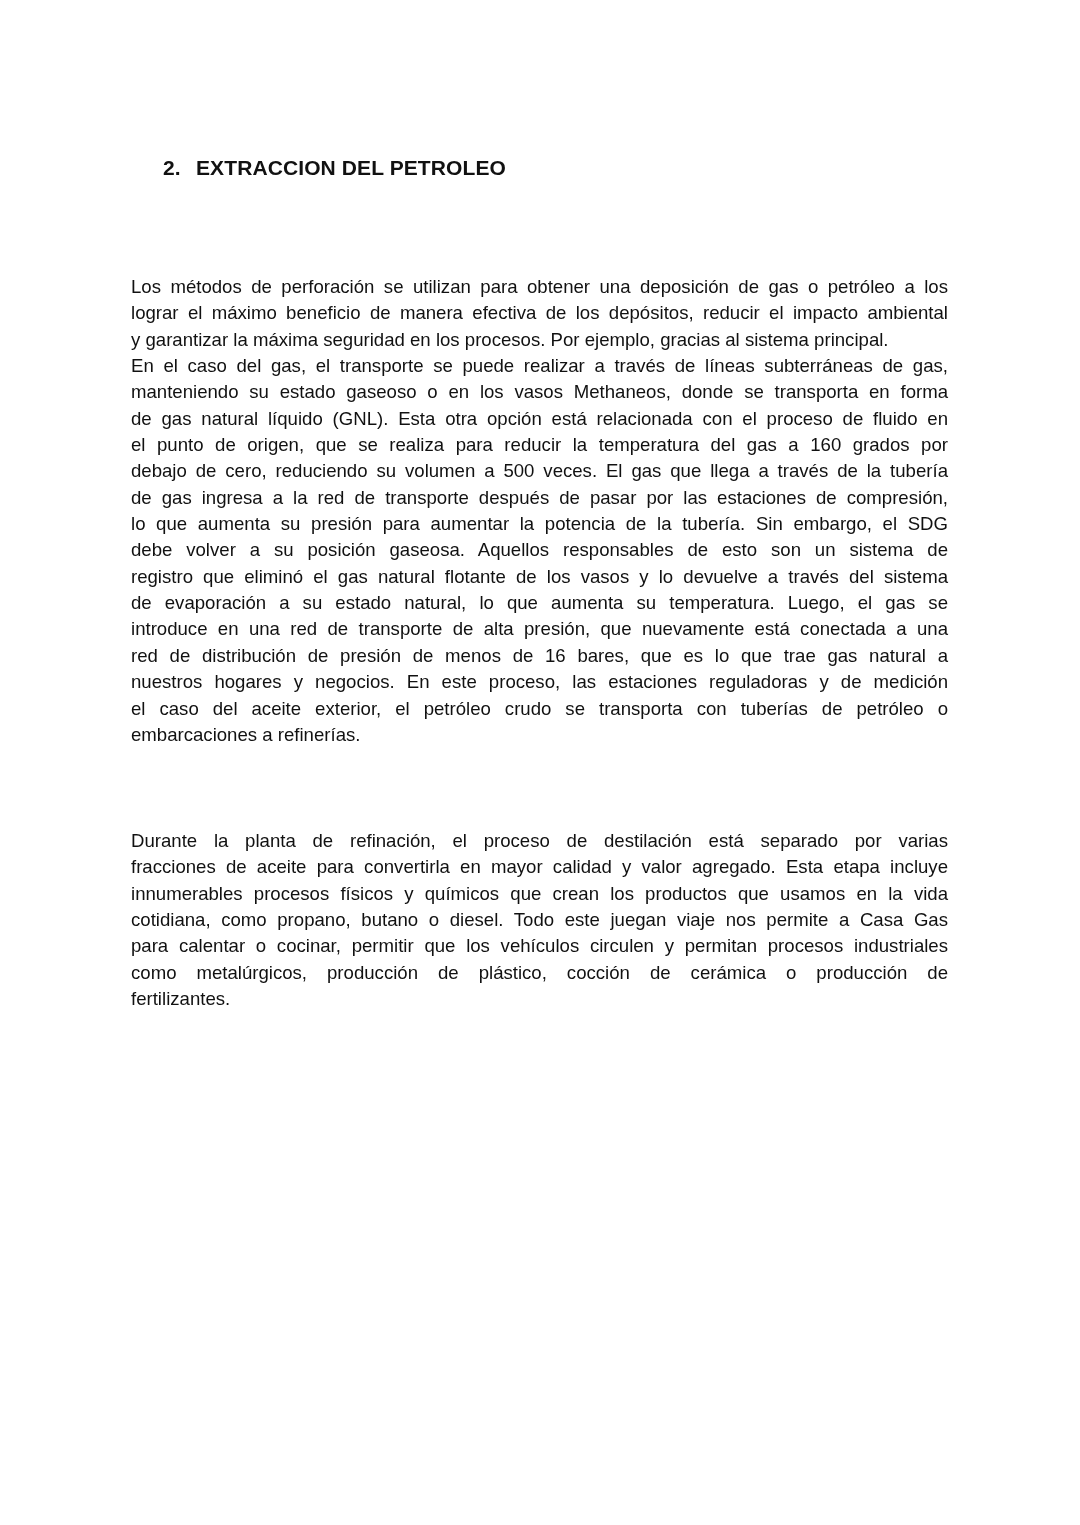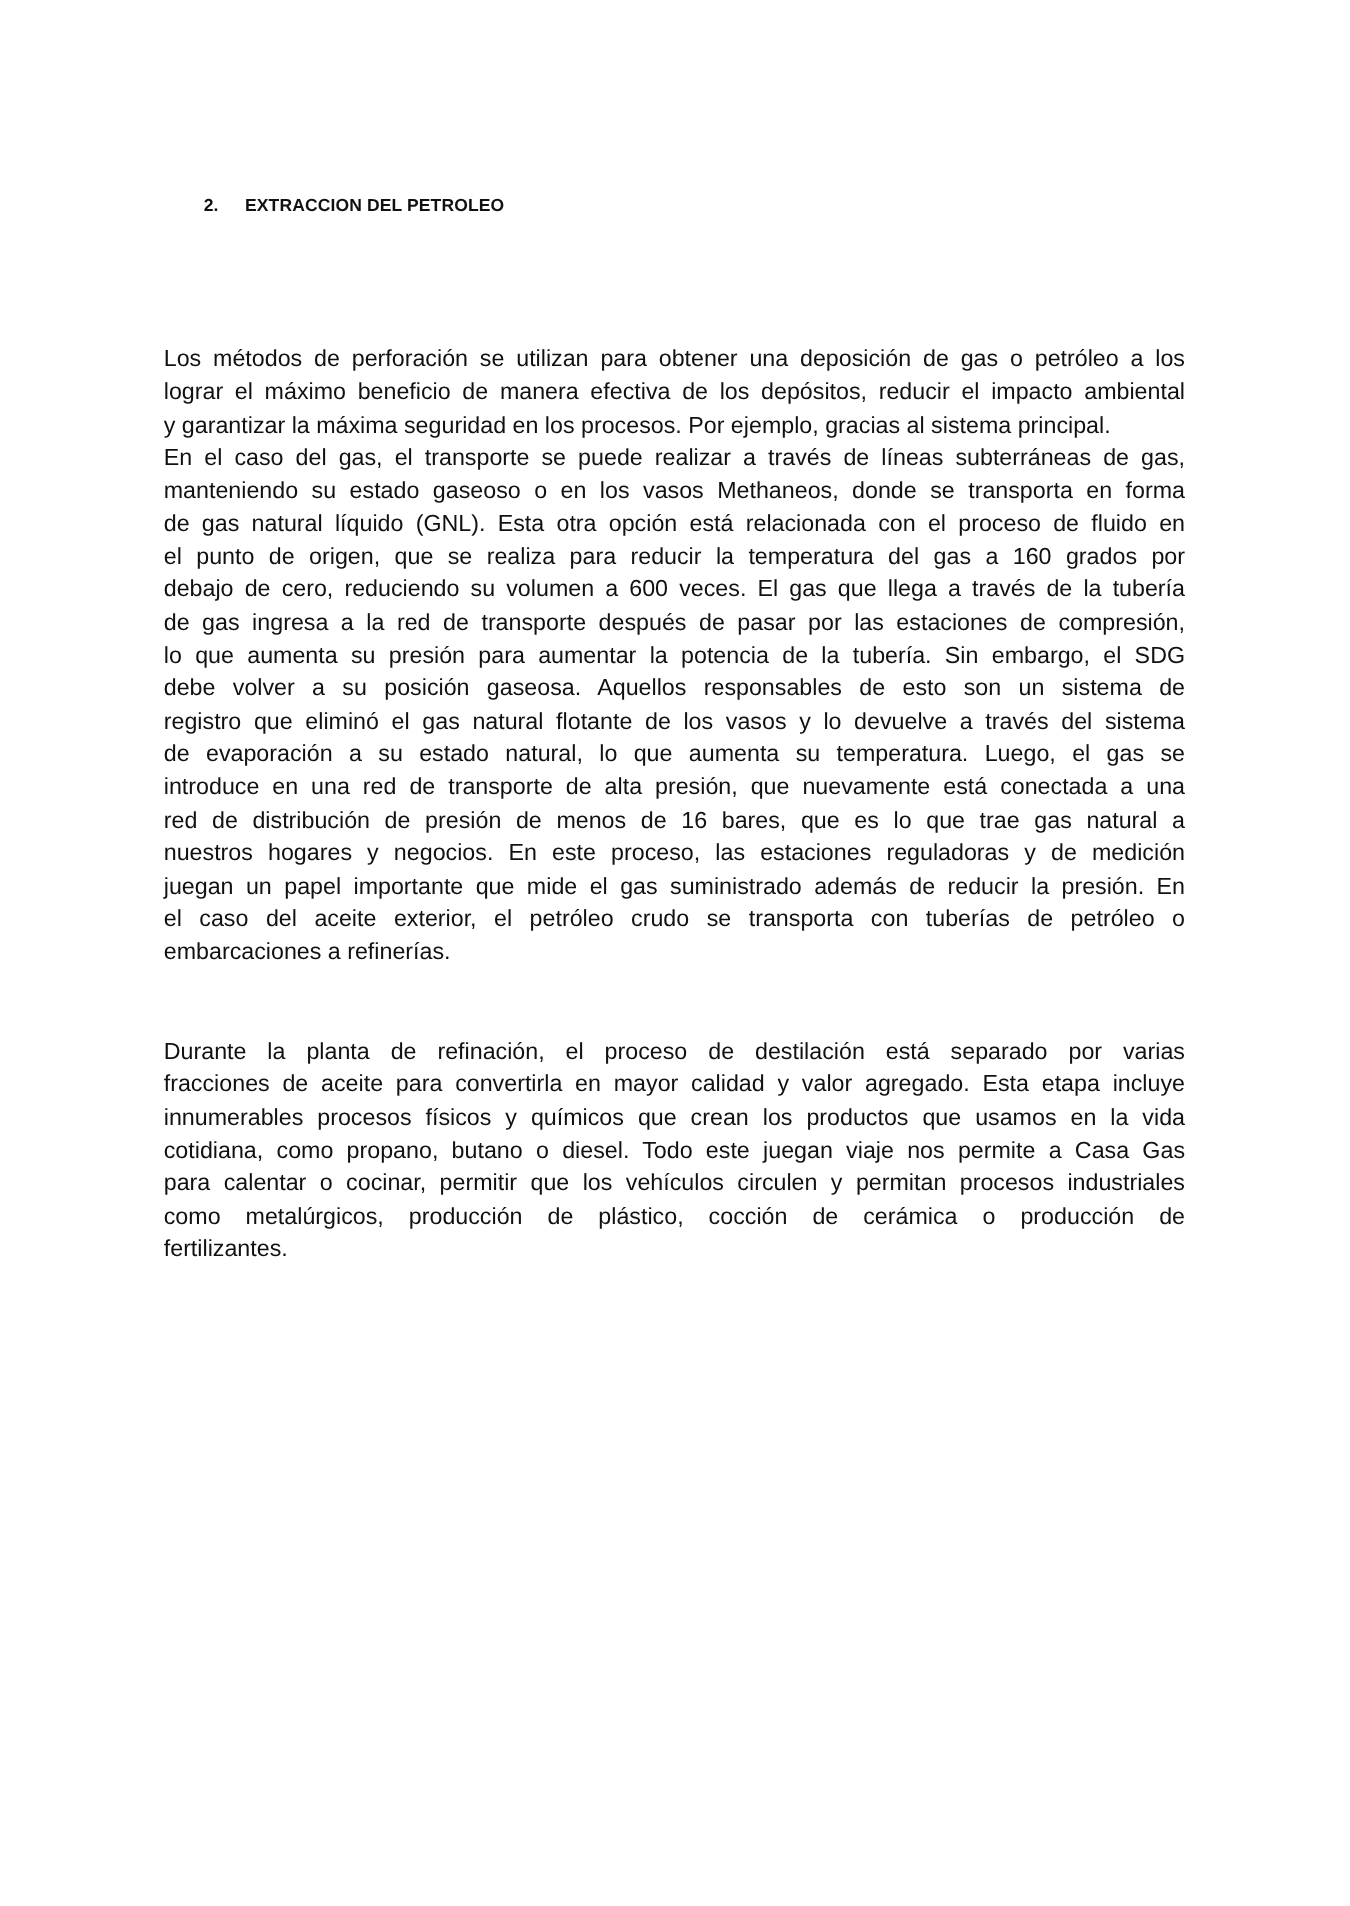--- a/index.html
+++ b/index.html
@@ -1,21 +1,21 @@
 <!DOCTYPE html>
 <html><head>
 <meta charset="utf-8">
 <style>
   html, body { margin: 0; padding: 0; background: #ffffff; }
   body { width: 1080px; height: 1525px; position: relative; overflow: hidden; }
   .page { position: absolute; left: 0; top: 0; width: 1080px; height: 1525px; background: #ffffff; }
   .heading {
     position: absolute; left: 163px; top: 156px;
     font-family: "Liberation Sans", sans-serif; font-weight: bold;
-    font-size: 14px; color: #111111; white-space: nowrap; letter-spacing: 0.1px;
+    font-size: 21px; color: #111111; white-space: nowrap; letter-spacing: 0.1px;
   }
   .heading .num { display: inline-block; width: 33px; }
   .para { position: absolute; left: 131px; width: 817px;
     font-family: "Liberation Sans", sans-serif; font-size: 18.6px; color: #111111; margin-top: 40px; }
   .line { height: 26.35px; line-height: 26.35px; white-space: nowrap; text-align: justify; text-align-last: justify; overflow: visible; }
   .line.last { text-align-last: left; }
   #p1 { top: 234px; }
   #p2 { top: 788px; }
 </style>
 </head>
@@ -27,30 +27,29 @@
   </div>
 
   <div class="para" id="p1">
     <div class="line">Los métodos de perforación se utilizan para obtener una deposición de gas o petróleo a los</div>
     <div class="line">lograr el máximo beneficio de manera efectiva de los depósitos, reducir el impacto ambiental</div>
     <div class="line last">y garantizar la máxima seguridad en los procesos. Por ejemplo, gracias al sistema principal.</div>
     <div class="line">En el caso del gas, el transporte se puede realizar a través de líneas subterráneas de gas,</div>
     <div class="line">manteniendo su estado gaseoso o en los vasos Methaneos, donde se transporta en forma</div>
     <div class="line">de gas natural líquido (GNL). Esta otra opción está relacionada con el proceso de fluido en</div>
     <div class="line">el punto de origen, que se realiza para reducir la temperatura del gas a 160 grados por</div>
-    <div class="line">debajo de cero, reduciendo su volumen a 600 veces. El gas que llega a través de la tubería</div>
+    <div class="line">debajo de cero, reduciendo su volumen a 500 veces. El gas que llega a través de la tubería</div>
     <div class="line">de gas ingresa a la red de transporte después de pasar por las estaciones de compresión,</div>
     <div class="line">lo que aumenta su presión para aumentar la potencia de la tubería. Sin embargo, el SDG</div>
     <div class="line">debe volver a su posición gaseosa. Aquellos responsables de esto son un sistema de</div>
     <div class="line">registro que eliminó el gas natural flotante de los vasos y lo devuelve a través del sistema</div>
     <div class="line">de evaporación a su estado natural, lo que aumenta su temperatura. Luego, el gas se</div>
     <div class="line">introduce en una red de transporte de alta presión, que nuevamente está conectada a una</div>
     <div class="line">red de distribución de presión de menos de 16 bares, que es lo que trae gas natural a</div>
     <div class="line">nuestros hogares y negocios. En este proceso, las estaciones reguladoras y de medición</div>
-    <div class="line">juegan un papel importante que mide el gas suministrado además de reducir la presión. En</div>
     <div class="line">el caso del aceite exterior, el petróleo crudo se transporta con tuberías de petróleo o</div>
     <div class="line last">embarcaciones a refinerías.</div>
   </div>
 
   <div class="para" id="p2">
     <div class="line">Durante la planta de refinación, el proceso de destilación está separado por varias</div>
     <div class="line">fracciones de aceite para convertirla en mayor calidad y valor agregado. Esta etapa incluye</div>
     <div class="line">innumerables procesos físicos y químicos que crean los productos que usamos en la vida</div>
     <div class="line">cotidiana, como propano, butano o diesel. Todo este juegan viaje nos permite a Casa Gas</div>
     <div class="line">para calentar o cocinar, permitir que los vehículos circulen y permitan procesos industriales</div>

